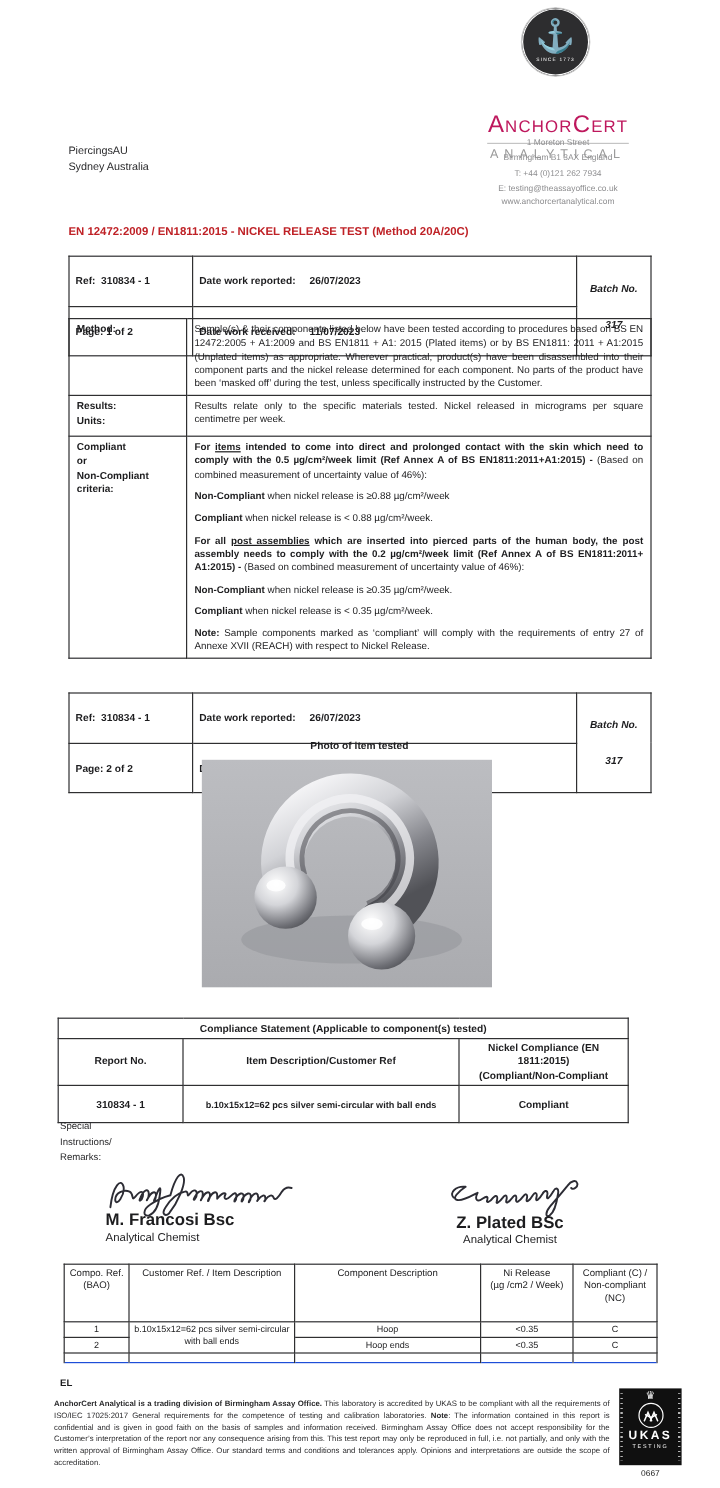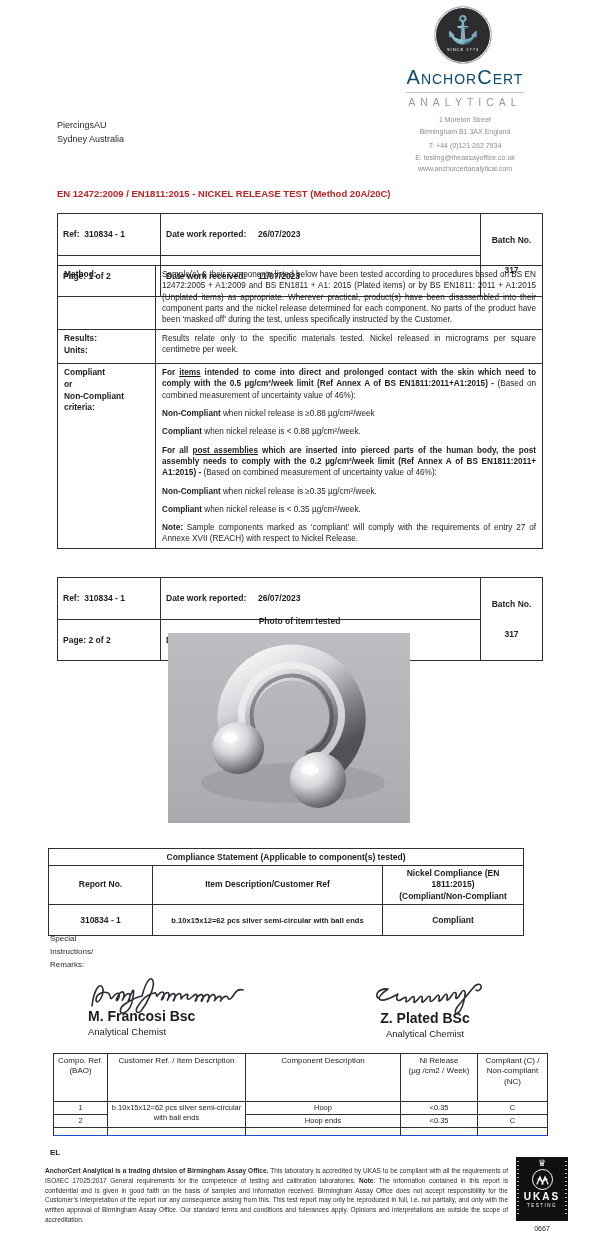--- a/index.html
+++ b/index.html
@@ -7,39 +7,39 @@
   body { font-family:"Liberation Sans", sans-serif; color:#1d1d1f; position:relative; overflow:hidden; }
   .abs { position:absolute; }
 
   
   .logo-circle { left:434px; top:6px; width:58px; height:58px; border-radius:50%;
     background:#2d2d2f; border:1px solid #c9c9c9; box-shadow:0 0 0 1px #ffffff inset;
     display:flex; flex-direction:column; align-items:center; justify-content:center; }
   .anchor-glyph { color:#ffffff; font-size:27px; line-height:1; margin-top:-2px; }
   .since { color:#ffffff; font-size:4px; letter-spacing:1px; margin-top:2px; border-top:1px solid rgba(255,255,255,.0); }
   .brand-block { left:345px; top:66px; width:240px; text-align:center; }
-  .brand-name { font-size:20px; font-variant:small-caps; letter-spacing:1px; color:#0c4a6e; }
+  .brand-name { font-size:20px; font-variant:small-caps; letter-spacing:1px; color:#be185d;margin-top:27px; }
   .brand-rule { width:118px; height:1px; background:#c4c4c4; margin:3px auto 3px auto; }
   .brand-sub { font-size:10.5px; letter-spacing:5px; color:#9a9a9a; }
   .contact { left:345px; top:114px; width:240px; text-align:center; color:#8d8d8f; font-size:7px; line-height:1.65; }
   .contact .gap { margin-top:3px; }
 
   
   .client { left:57px; top:119px; font-size:9px; line-height:1.55; color:#2a2a2c; }
 
   
   .doc-title { left:57px; top:188px; width:500px; font-size:9.5px; font-weight:bold; color:#bf2126; }
 
   
   table { border-collapse:collapse; table-layout:fixed; }
   .bordered td, .bordered th { border:1px solid #2f2f31; }
   .ref-table { width:485px; font-size:8.5px; font-weight:bold; }
   .ref-table td { padding:1px 5px; height:15px; white-space:pre-wrap; vertical-align:middle; }
   .ref-table .dlabel { display:inline-block; width:92px; }
-  .batch-cell { text-align:center; vertical-align:top; padding-top:2px; }
+  .batch-cell { text-align:center; vertical-align:top; padding-top:2px;font-style:italic; }
   .batch-cell .bno { text-align:center; }
 
   .method-table { width:485px; font-size:8.2px;padding-left:46px; }
   .method-table td { vertical-align:top; padding:3px 6px; }
   .method-table .lbl { font-weight:bold; font-size:8.4px; line-height:1.4; }
   .just { text-align:justify; line-height:1.38; }
   .crit p { margin:0 0 7px 0; text-align:justify; line-height:1.38; }
   .crit p:last-child { margin-bottom:0; }
   b.inb { font-weight:bold; }
   .und { text-decoration:underline; }

